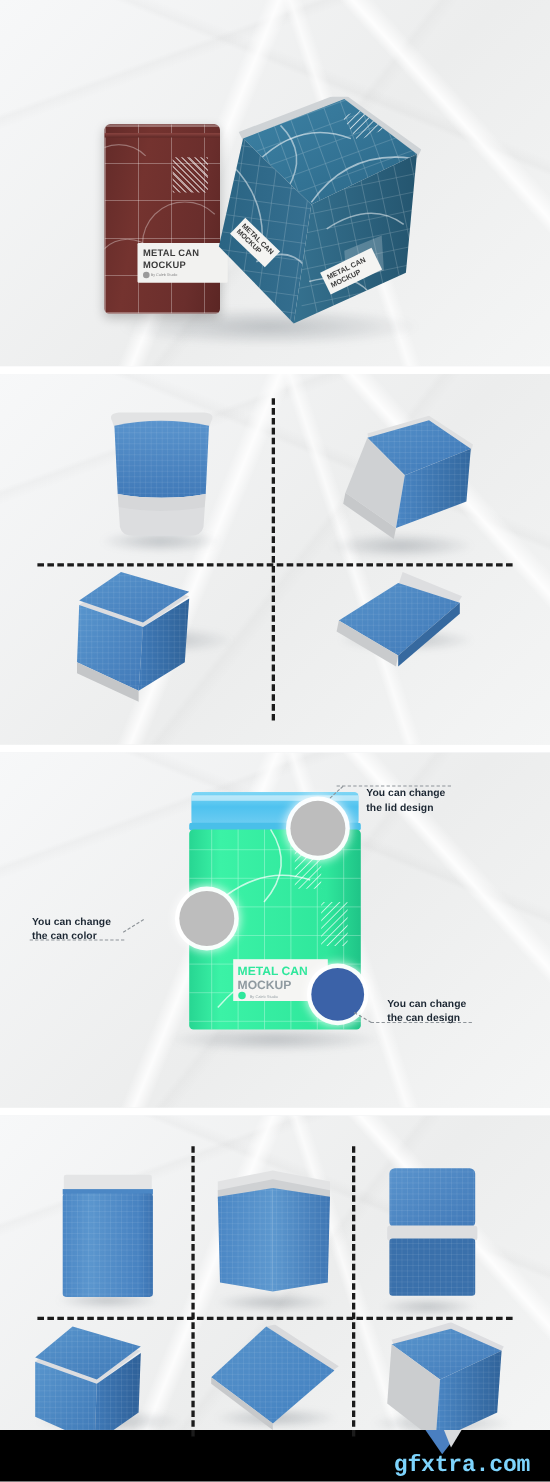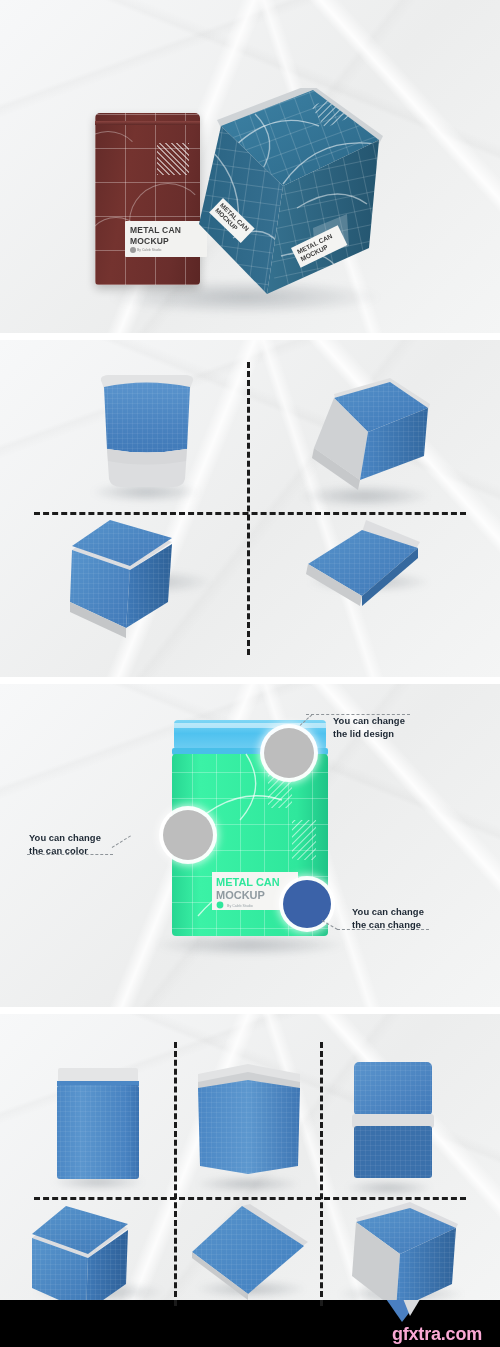--- a/index.html
+++ b/index.html
@@ -121,21 +121,21 @@
     background:#bdbdbd;
     box-shadow:0 0 0 4px rgba(255,255,255,.92), 0 0 9px 5px rgba(255,255,255,.78);
   }
 
   
   #footer{
     position:absolute; left:0; bottom:0; width:500px; height:47px;
     background:#000000; overflow:hidden;
   }
   .gf-mark{ position:absolute; right:18px; bottom:4px; text-align:right; }
-  .gf-text{ color:#f9a8d4; font-size:18px; font-weight:bold; letter-spacing:-.2px; line-height:1;}
+  .gf-text{ color:#7dd3fc; font-size:21px; font-weight:bold; letter-spacing:-.2px; line-height:1;font-family:Liberation Mono, monospace;}
   .gf-logo{ position:absolute; right:78px; top:-4px; width:40px; height:26px; }
 </style>
 </head>
 <body>
 
 <div class="page">
 
   <div class="panel" id="hero">
     <div class="paper"></div>
 
@@ -389,21 +389,21 @@
     <div class="callout" style="left:333px; top:31px;">
       <div>You can change</div>
       <div>the lid design</div>
     </div>
     <div class="callout" style="left:29px; top:148px;">
       <div>You can change</div>
       <div>the can color</div>
     </div>
     <div class="callout" style="left:352px; top:222px;">
       <div>You can change</div>
-      <div>the can change</div>
+      <div>the can design</div>
     </div>
   </div>
 
   <div class="gap"></div>
 
   <div class="panel" id="grid6">
     <div class="paper"></div>
 
     <div class="divh" style="top:183px;"></div>
     <div class="divv" style="left:174px; top:28px; bottom:8px;"></div>

